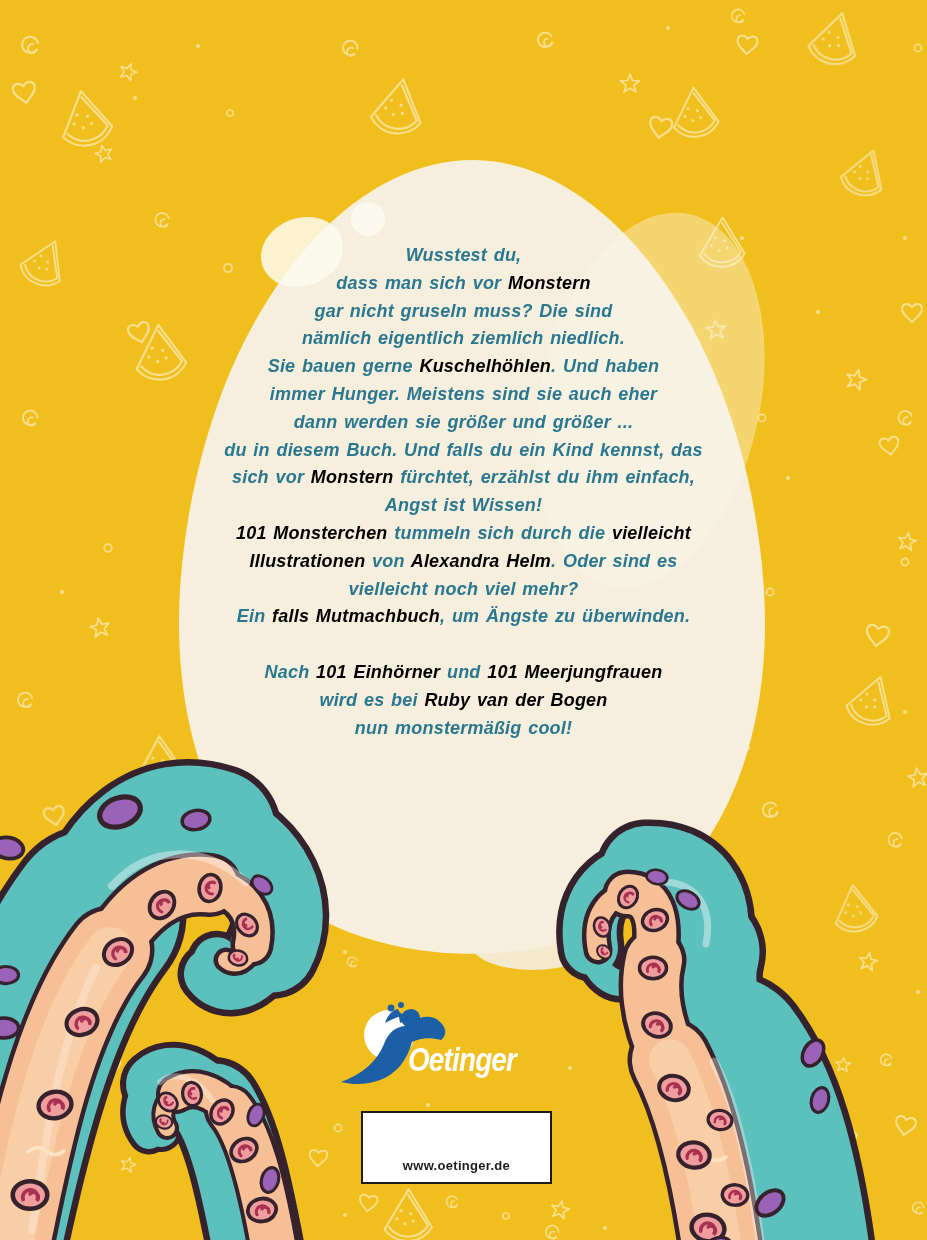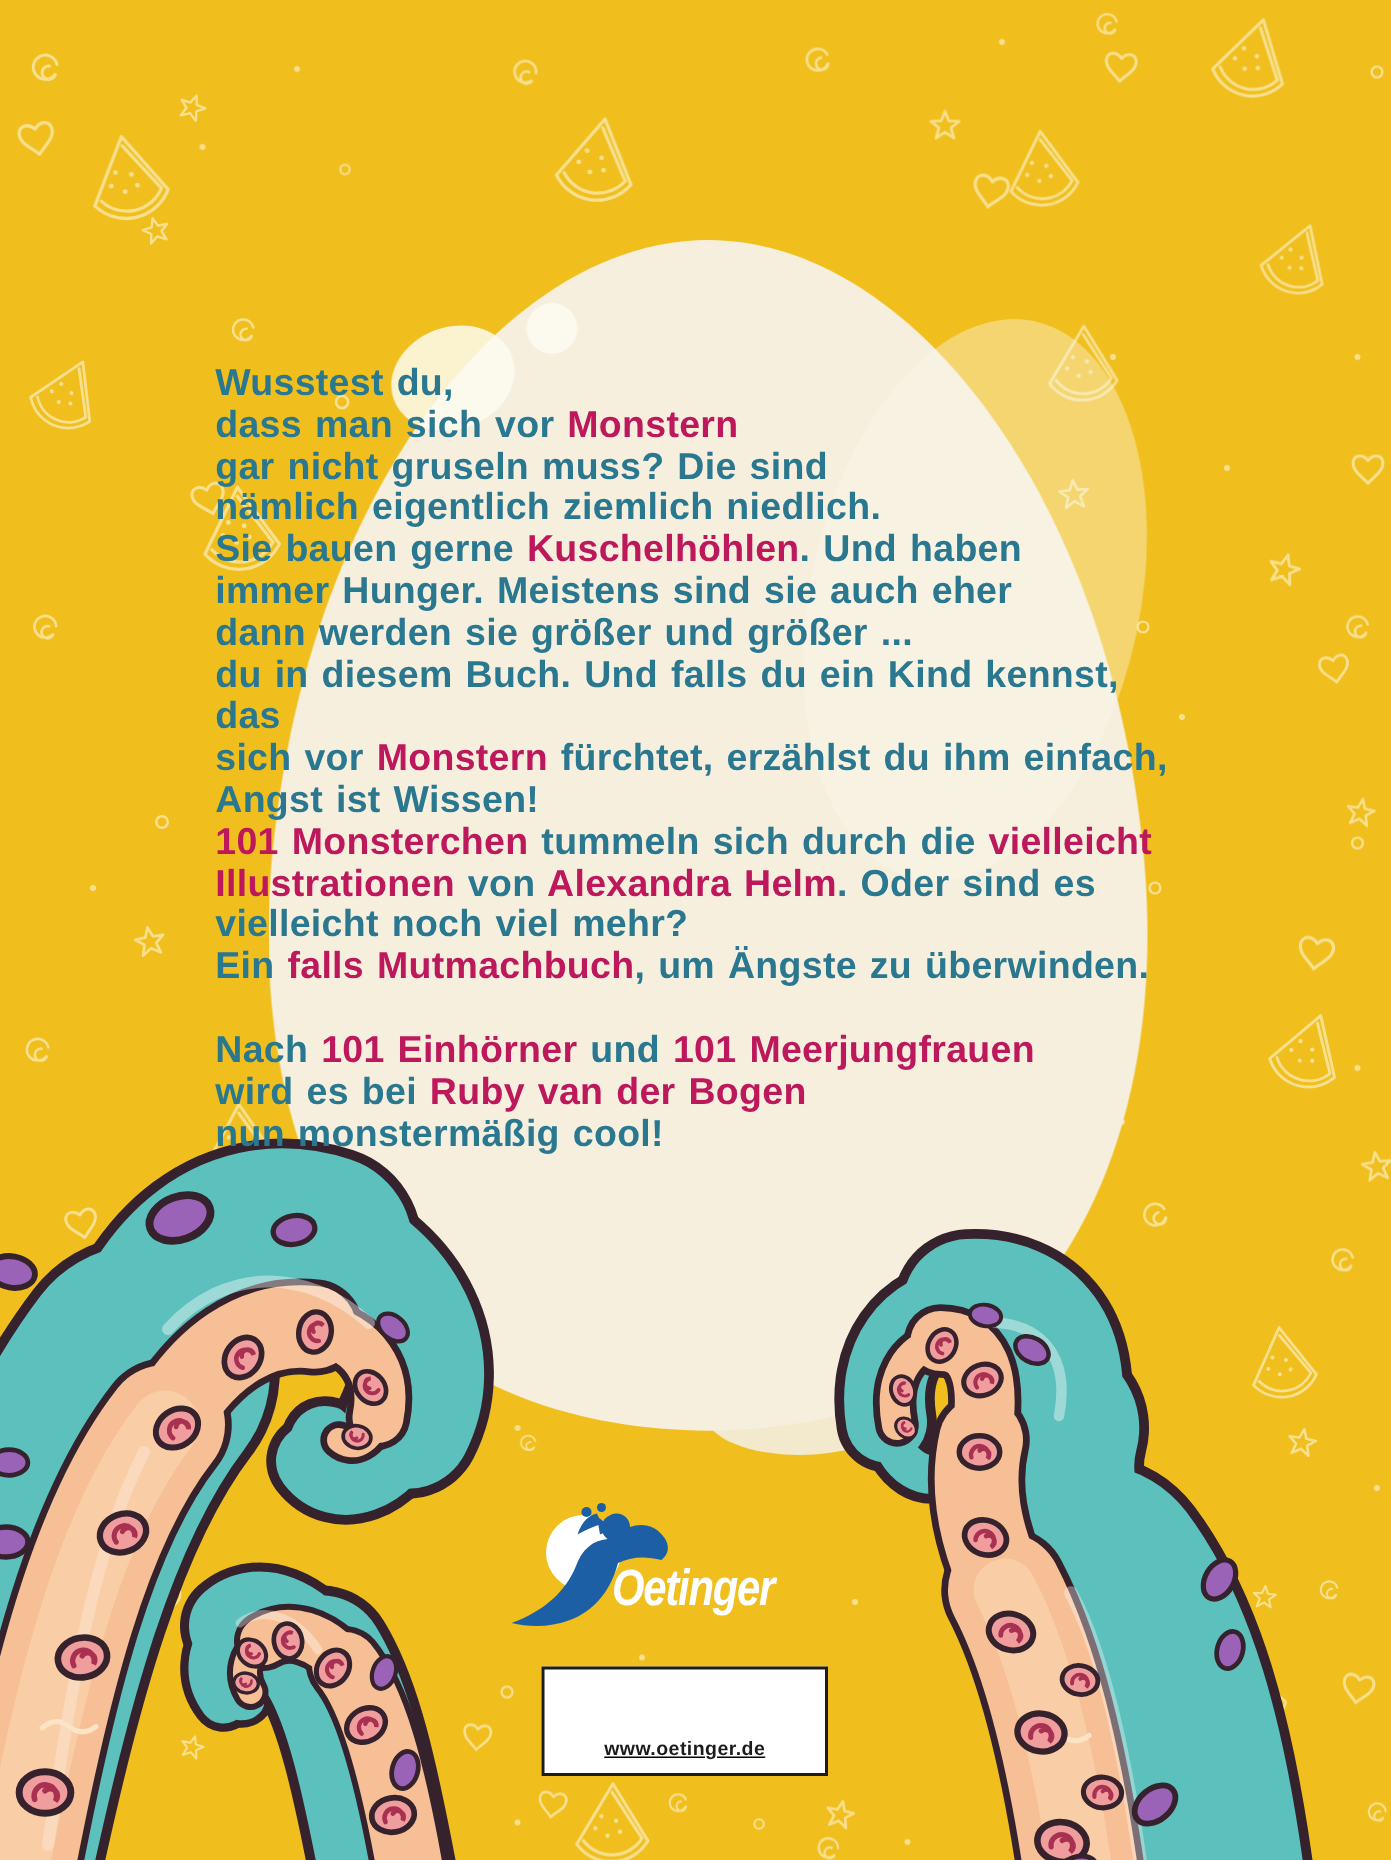--- a/index.html
+++ b/index.html
@@ -4,39 +4,39 @@
 <style>
   html,body{margin:0;padding:0;}
   body{
     width:927px;height:1240px;position:relative;overflow:hidden;
     background:#f0bf1e;
     font-family:"Liberation Sans",sans-serif;
   }
   svg.scene{position:absolute;left:0;top:0;}
   .blurb{
     position:absolute;left:50%;top:242px;transform:translateX(-50%);
-    width:640px;
-    font-weight:bold;font-size:25px;line-height:27.8px;letter-spacing:.2px;
+    width:640px;text-align:center;
+    font-weight:bold;font-size:18px;line-height:27.8px;letter-spacing:.2px;
     word-spacing:1.5px;
+    font-style:italic;
   }
   .blurb .teal{color:#2a7790;}
-  .blurb .orange{color:#be185d;}
+  .blurb .orange{color:#000000;}
   .teaser-block{margin-top:28px;}
   .logo-word{
     position:absolute;left:408px;top:1040px;
     color:#ffffff;font-style:italic;font-weight:bold;font-size:34px;
     transform:scaleX(.82);transform-origin:left center;letter-spacing:-1px;
     white-space:nowrap;
   }
   .url-box{
     position:absolute;left:361px;top:1111px;width:191px;height:73px;
     background:#ffffff;border:2px solid #1c1c1c;box-sizing:border-box;
     display:flex;align-items:flex-end;justify-content:center;
     padding-bottom:9px;
-    text-decoration:underline;
   }
   .url-text{font-size:13px;font-weight:bold;color:#1c1c1c;letter-spacing:.3px;}
 </style>
 </head>
 <body>
 
 <svg class="scene" width="927" height="1240" viewBox="0 0 927 1240">
   <defs>
     <g id="melon" fill="none" stroke="#ffffff" stroke-width="2.2" stroke-linecap="round" stroke-linejoin="round">
       <path d="M 3,-27 L 24,15 A 30,30 0 0,1 -26,13 Z"></path>

